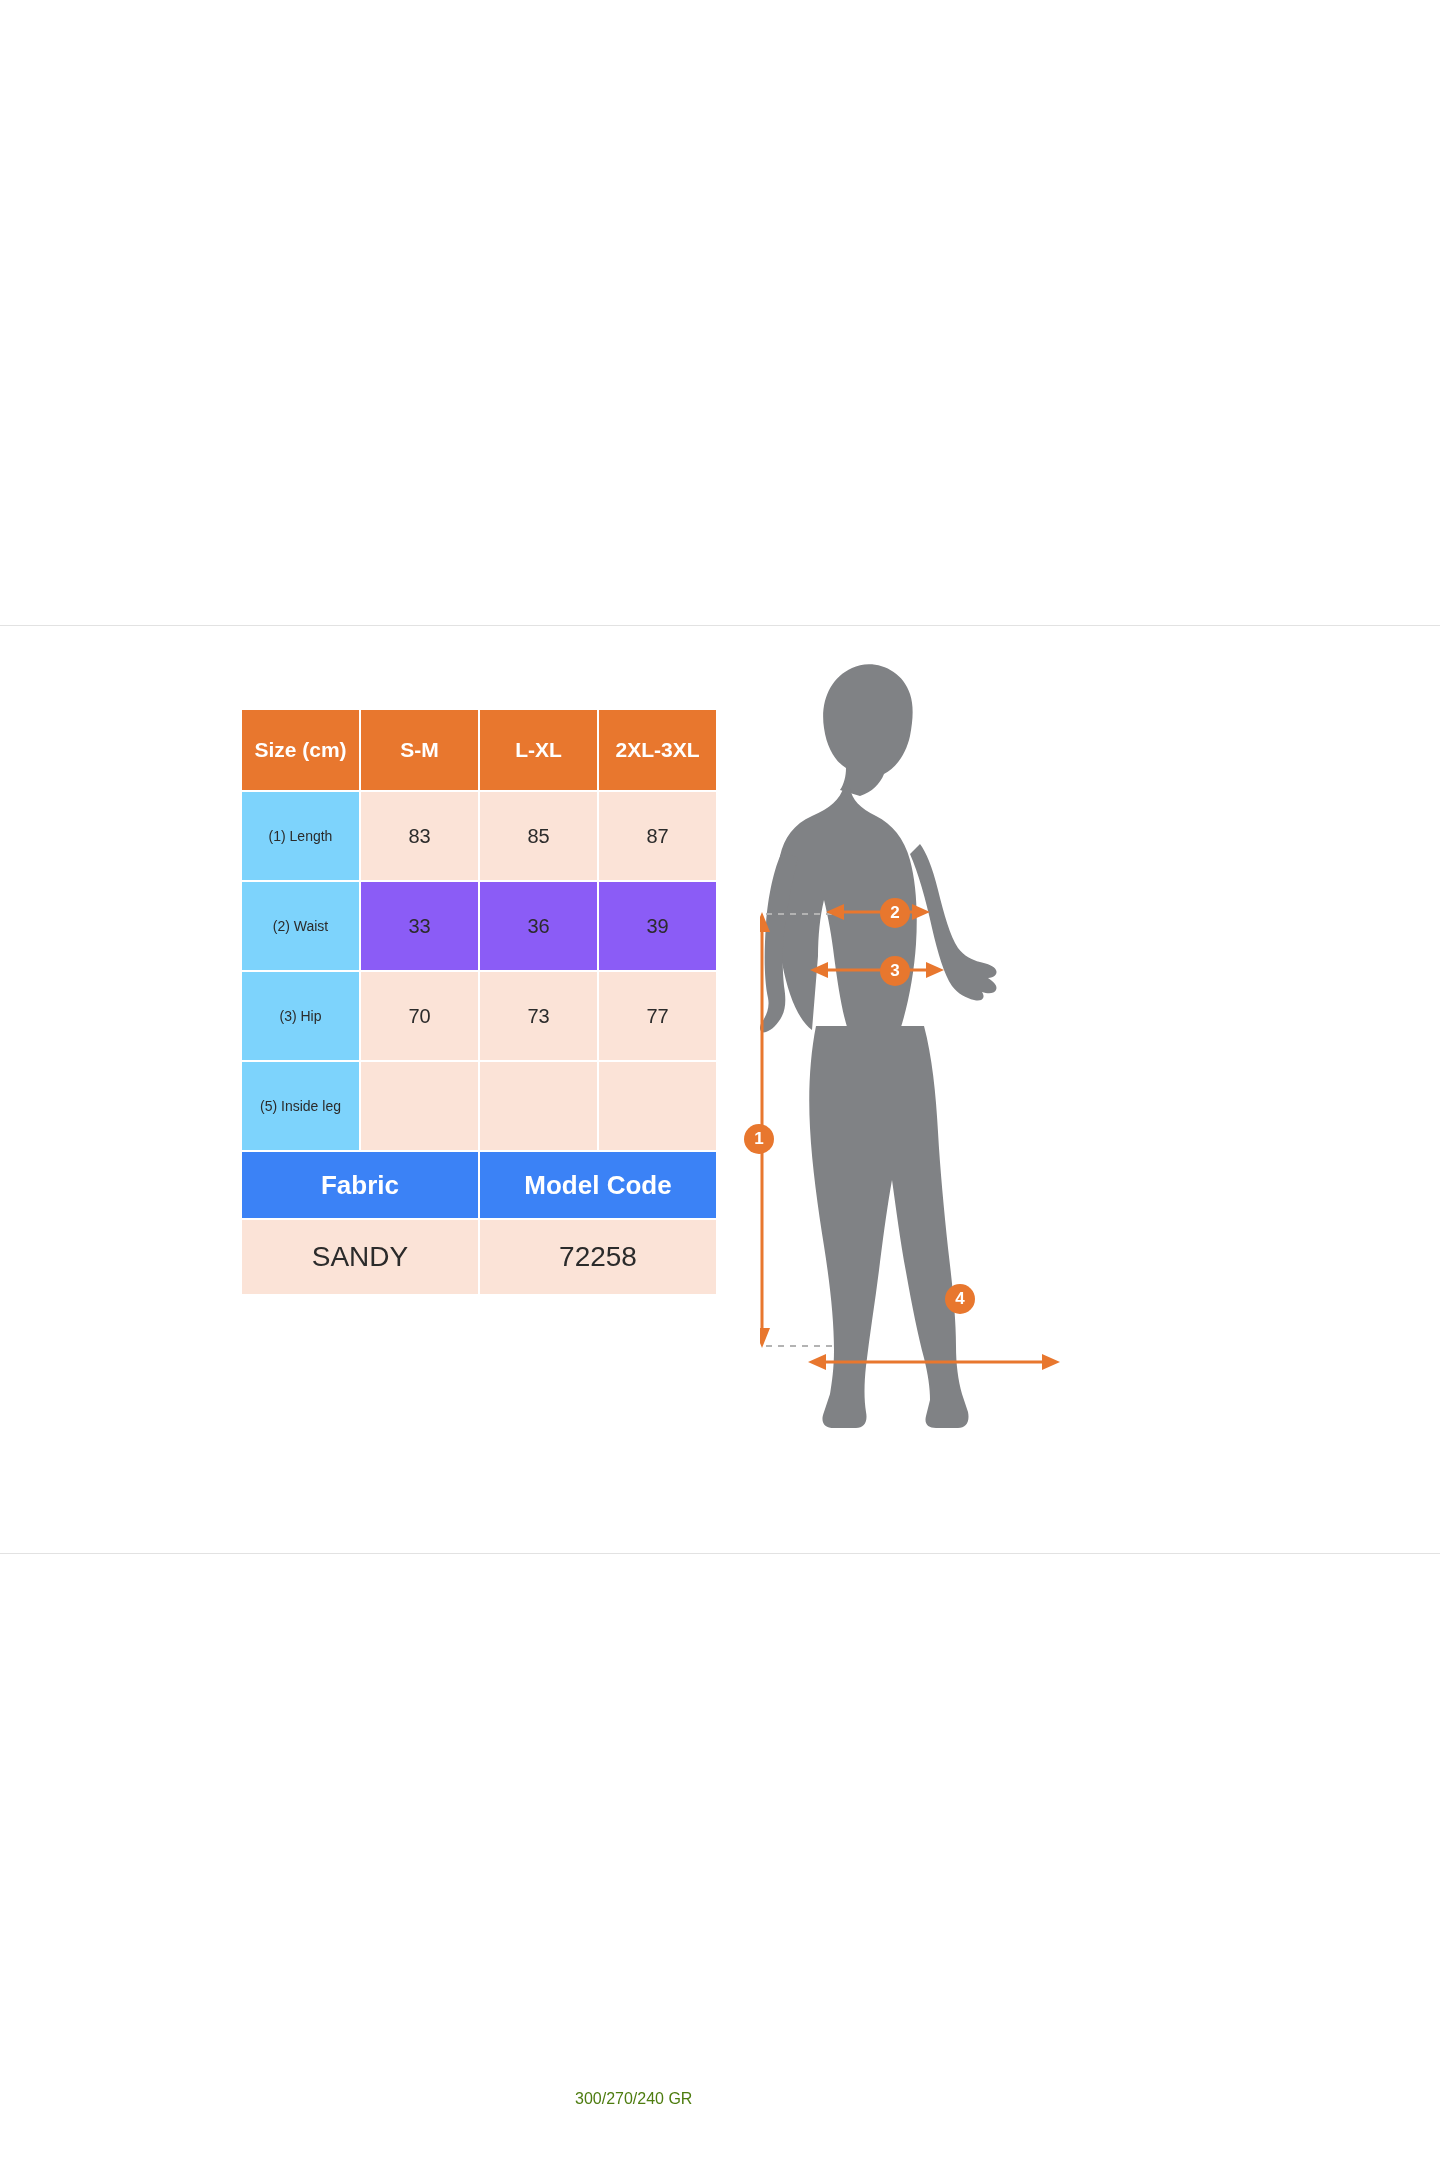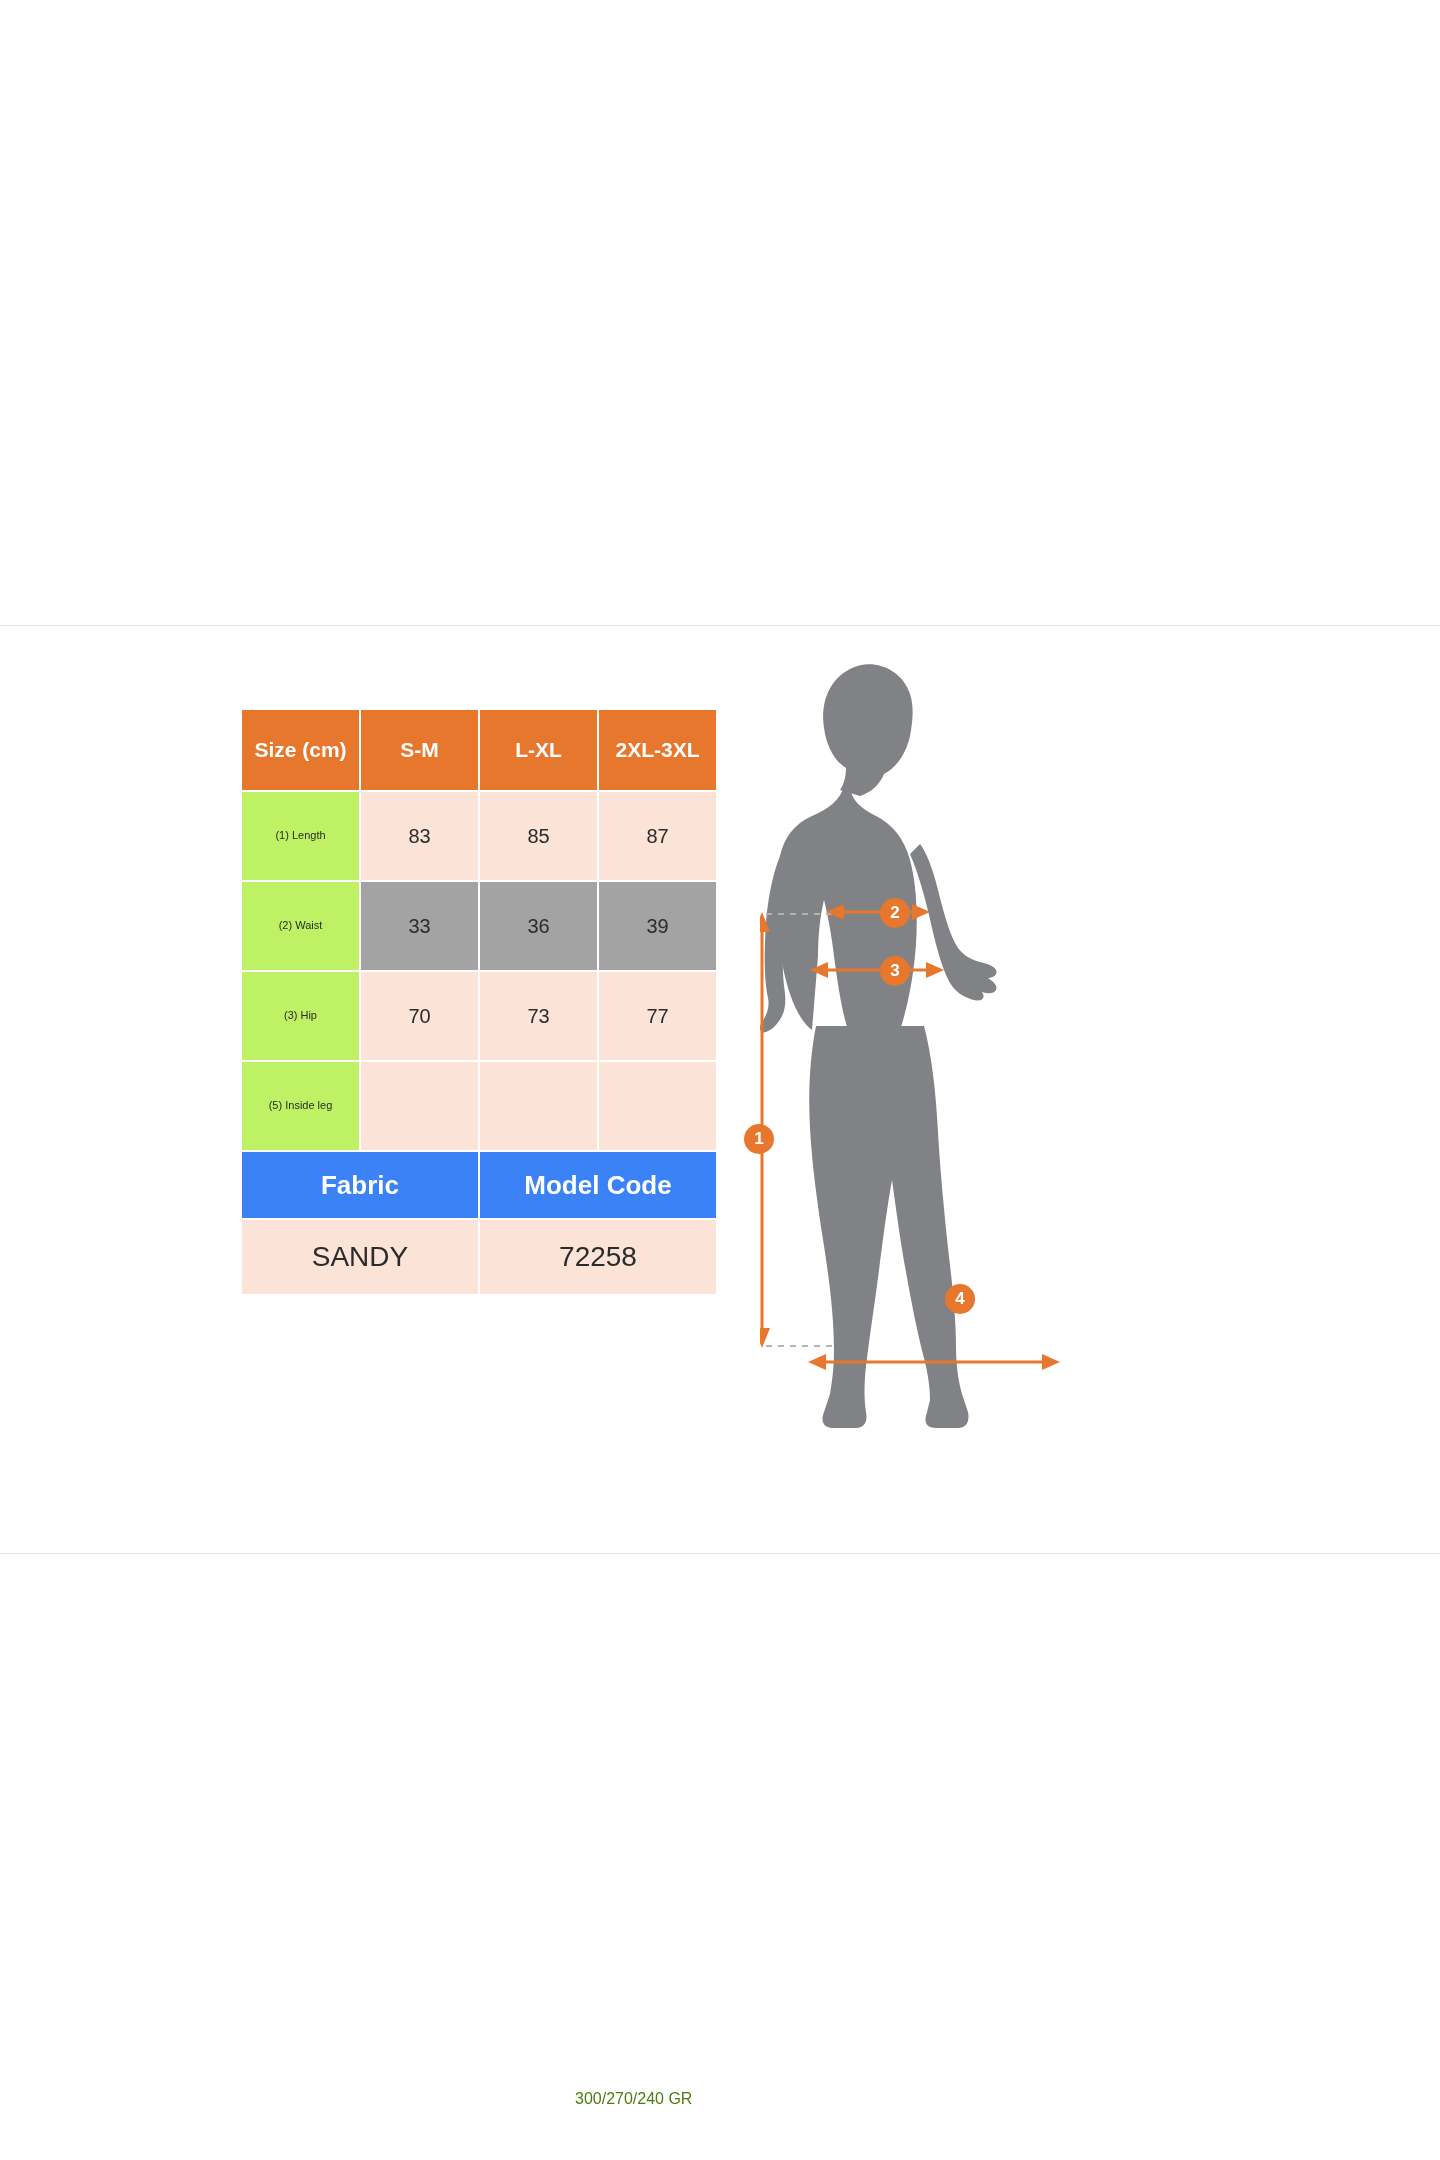--- a/index.html
+++ b/index.html
@@ -56,34 +56,34 @@
   }
   .size-table .hdr {
     background: #e8772e;
     color: #ffffff;
     font-weight: bold;
     font-size: 21px;
     height: 80px;
     line-height: 1.15;
   }
   .size-table .rowlabel {
-    background: #bef264;
+    background: #7dd3fc;
     color: #2b2b2b;
-    font-size: 11px;
+    font-size: 14px;
     line-height: 1.2;
     width: 124px;
     height: 88px;
   }
   .size-table .val {
     background: #fbe3d7;
     color: #2b2b2b;
     font-size: 20px;
     height: 88px;
   }
-  .size-table .val.light { background: #a3a3a3; text-align: center; }
+  .size-table .val.light { background: #8b5cf6; text-align: center; }
   .size-table .blankrow td.val { background: #fdf0e9; }
   .size-table .blankrow2 td.val { background: #fbe3d7; }
 
   .fabric-hdr td {
     background: #3b82f6;
     color: #ffffff;
     font-weight: bold;
     font-size: 26px;
     height: 66px;
   }

